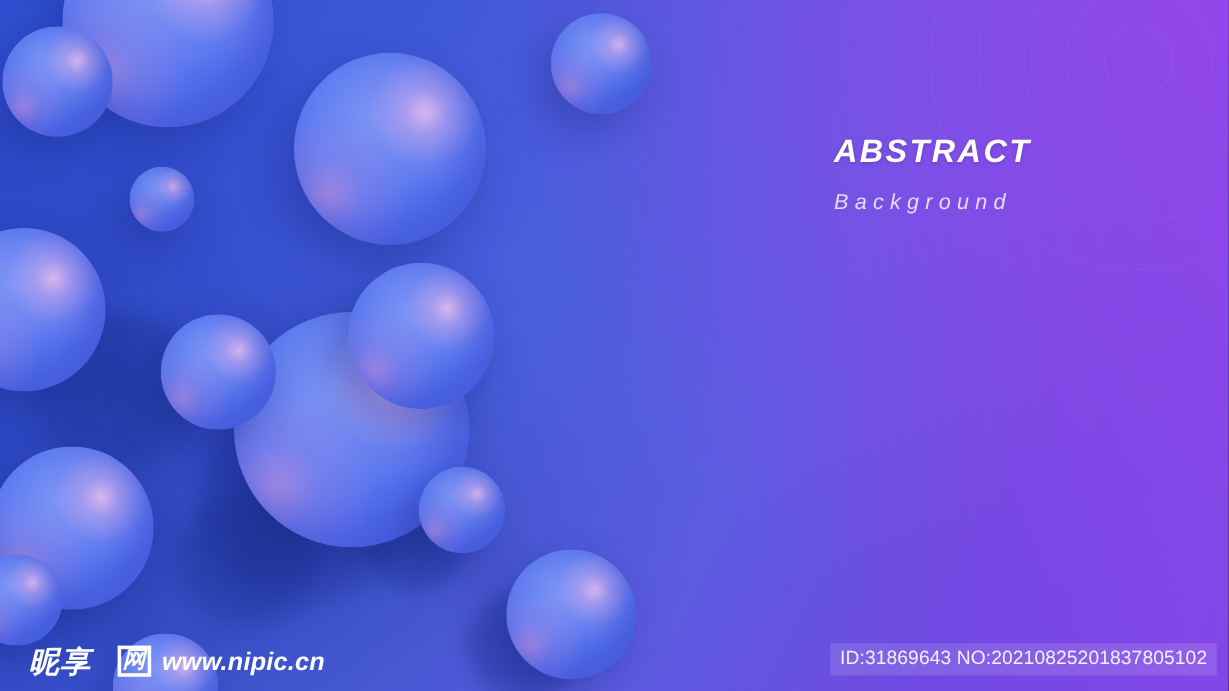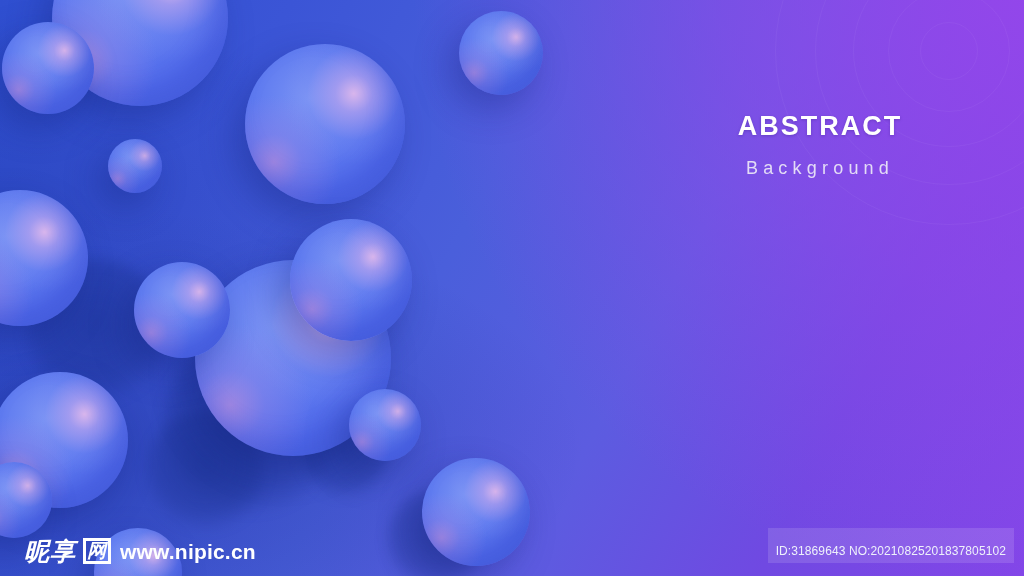--- a/index.html
+++ b/index.html
@@ -53,22 +53,23 @@
   .shadowblob {
     position: absolute;
     border-radius: 50%;
     background: radial-gradient(circle at 50% 45%, rgba(24,46,140,0.50) 0%, rgba(24,46,140,0.34) 52%, rgba(24,46,140,0.0) 78%);
     filter: blur(6px);
   }
 
   
   .headline {
     position: absolute;
-    text-align: center;
+    text-align: left;
     pointer-events: none;
+    font-style: italic;
   }
   .headline .t1 {
     display: block;
     color: #ffffff;
     font-size: 27px;
     font-weight: bold;
     letter-spacing: 2.0px;
     line-height: 1.05;
     text-shadow: 0 1px 3px rgba(40,20,110,0.28);
   }
@@ -87,54 +88,55 @@
     position: absolute;
     left: 24px;
     bottom: 12px;
     display: flex;
     align-items: center;
     gap: 9px;
   }
   .wm-logo {
     display: flex;
     align-items: center;
-    gap: 5px;
+    gap: 20px;
     color: #ffffff;
     font-size: 25px;
     font-weight: bold;
     font-style: italic;
     font-family: "DejaVu Sans", sans-serif;
     letter-spacing: 1px;
     line-height: 1;
   }
   .wm-logo .boxed {
     border: 3px solid #ffffff;
     padding: 0px 1px 1px 1px;
     font-size: 19px;
     line-height: 1;
     margin-left: 2px;
   }
   .wm-url {
     color: #ffffff;
     font-size: 21px;
     font-weight: bold;
+    font-style: italic;
     letter-spacing: 0.2px;
     line-height: 1;
   }
 
   
   .idbadge {
     position: absolute;
     right: 10px;
     bottom: 13px;
     background: rgba(255,255,255,0.13);
     color: #eef1fb;
-    font-size: 12px;
+    font-size: 16px;
     letter-spacing: 0.1px;
-    padding: 16px 8px 5px 8px;
+    padding: 4px 8px 5px 8px;
     white-space: nowrap;
     margin-top: 45px;
   }
 </style>
 </head>
 <body>
 
 <div id="stage">
 
   <div>

